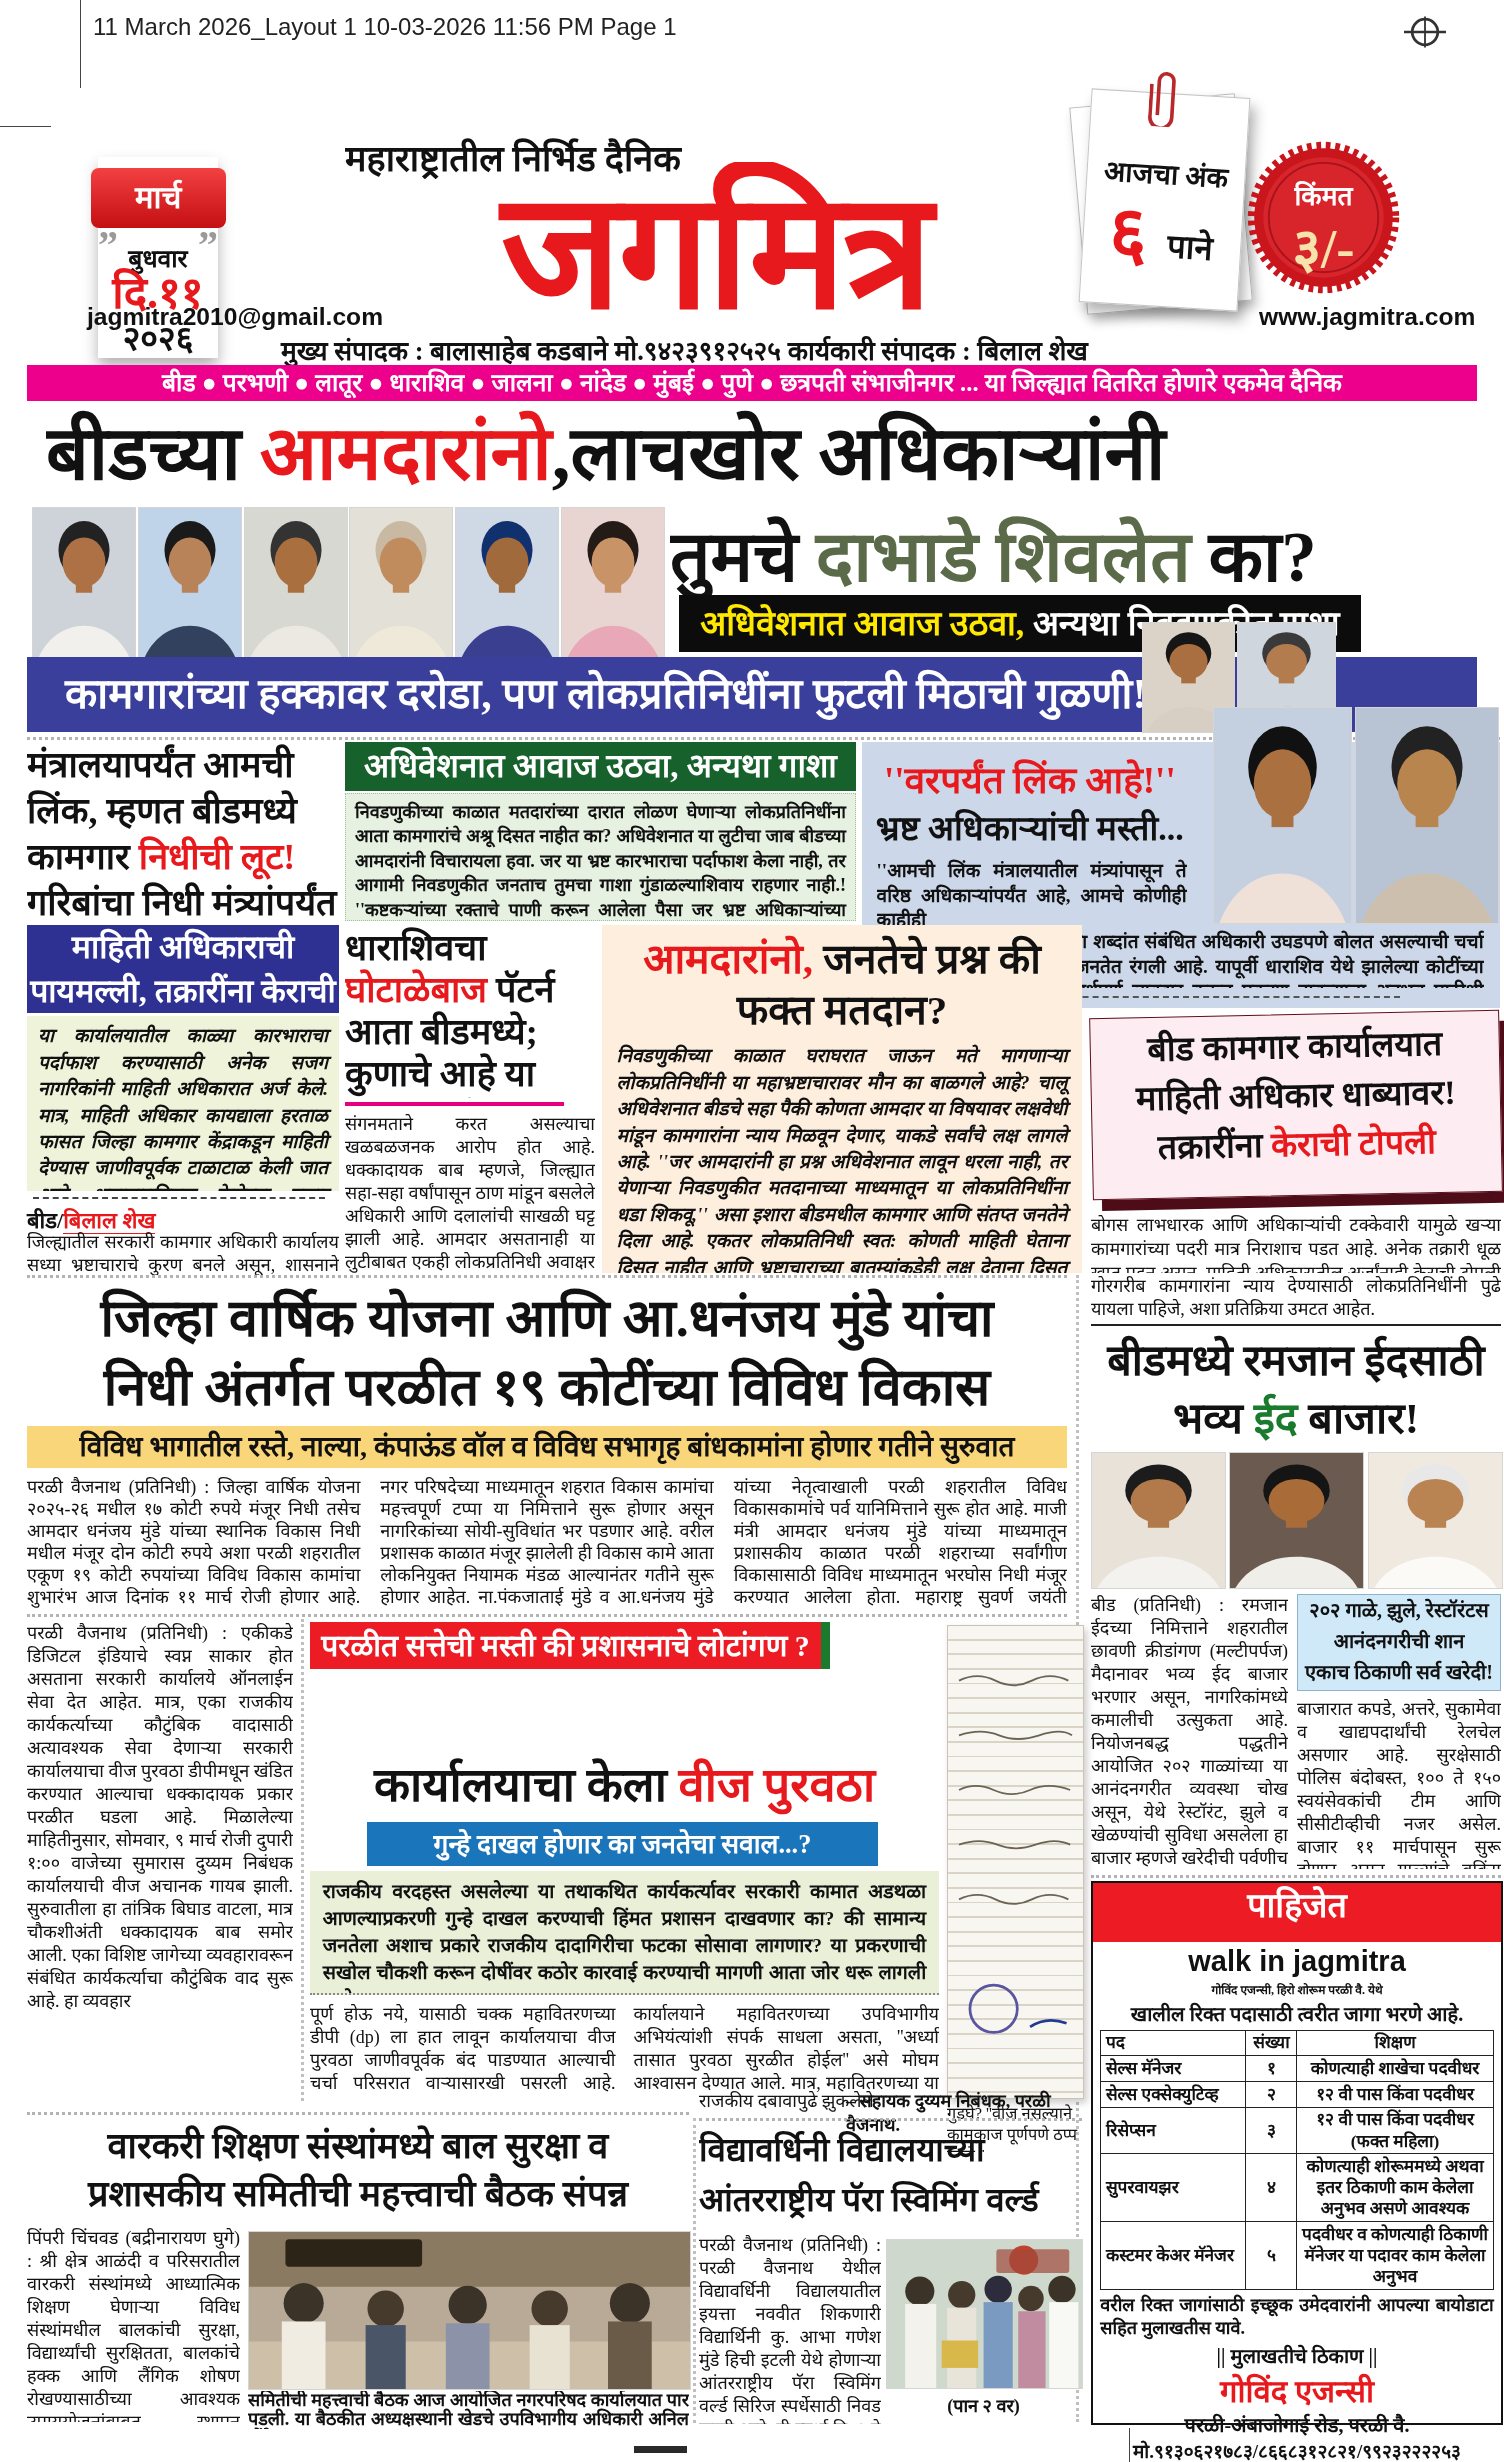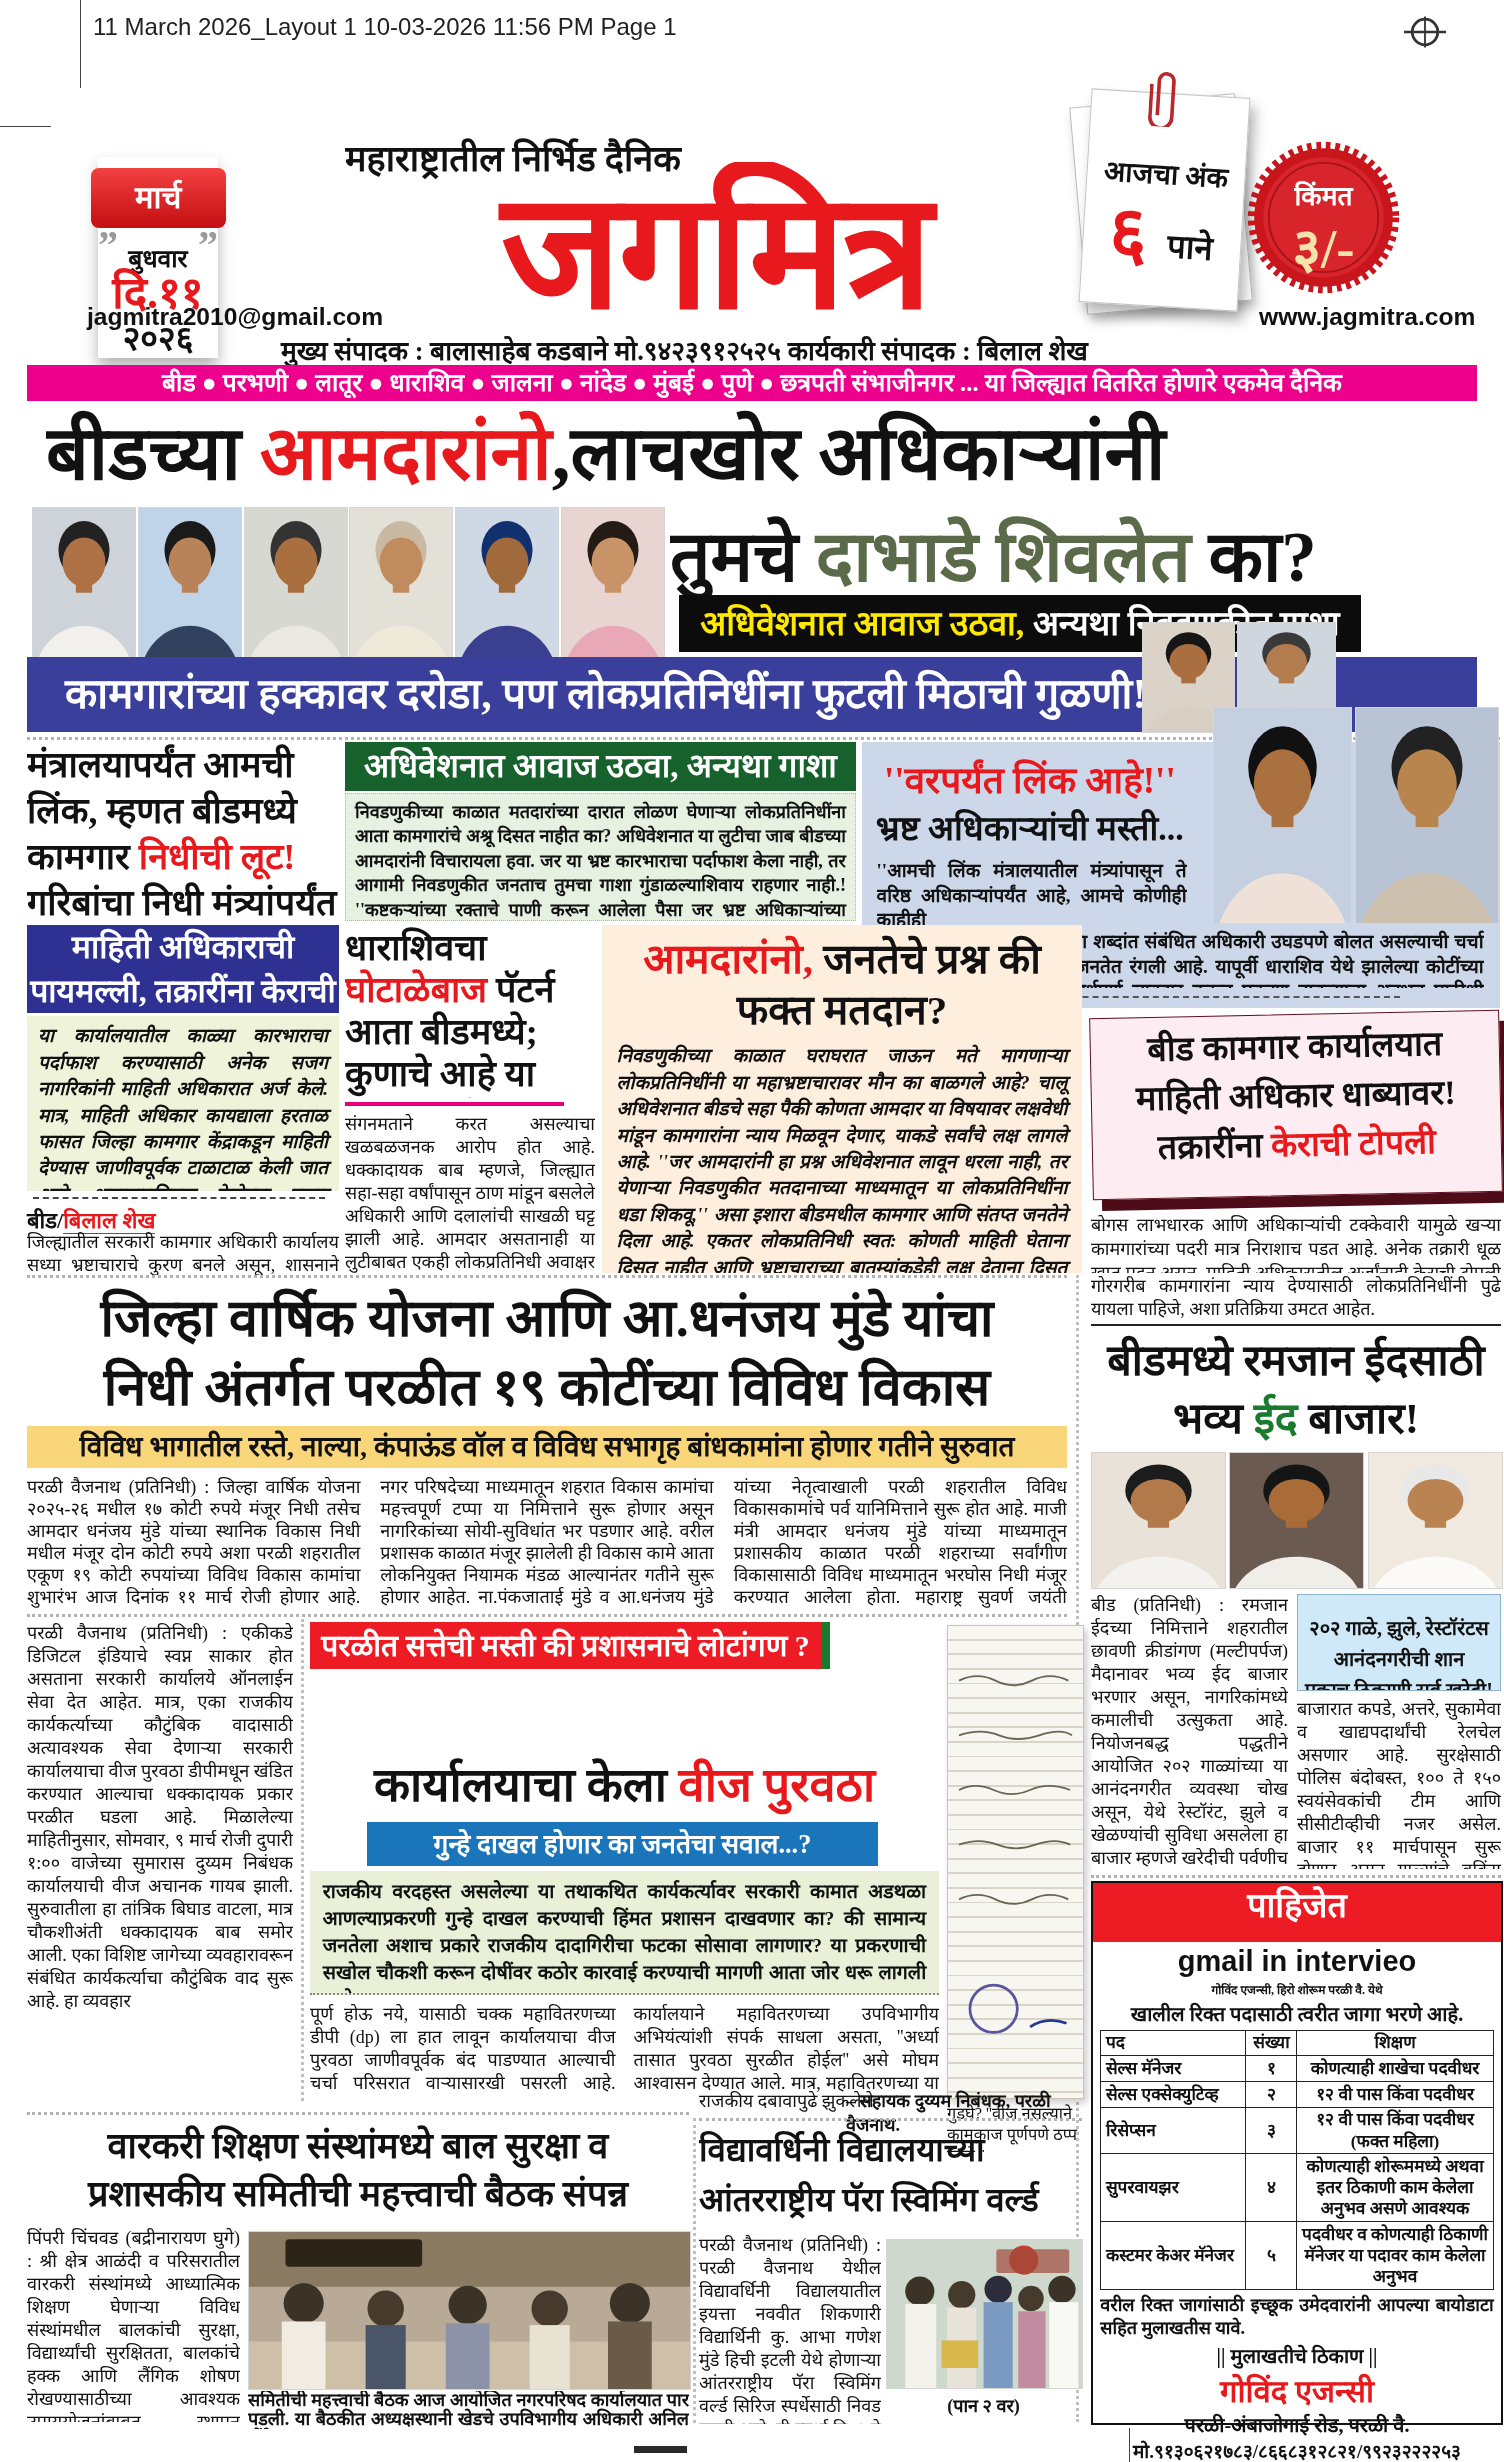--- a/index.html
+++ b/index.html
@@ -240,21 +240,21 @@
         <path d="M4 130 C22 90 78 90 96 130 Z" fill="#f0eee8"></path>
       </svg></div>
   <div class="abs ph" style="left:1368px;top:1452px;width:133px;height:135px"><svg viewBox="0 0 100 130" width="100%" height="100%" preserveAspectRatio="none">
         <rect width="100" height="130" fill="#efe9e0"></rect>
         <circle cx="50" cy="36" r="25" fill="#e8e8e8"></circle>
         <circle cx="50" cy="46" r="21" fill="#b98452"></circle>
         <rect x="42" y="62" width="16" height="10" fill="#b98452"></rect>
         <path d="M4 130 C22 90 78 90 96 130 Z" fill="#fbfaf7"></path>
       </svg></div>
   <div class="abs serif j clip" style="left:1091px;top:1594px;width:197px;height:275px;font-size:18px;line-height:23px">बीड (प्रतिनिधी) : रमजान ईदच्या निमित्ताने शहरातील छावणी क्रीडांगण (मल्टीपर्पज) मैदानावर भव्य ईद बाजार भरणार असून, नागरिकांमध्ये कमालीची उत्सुकता आहे. नियोजनबद्ध पद्धतीने आयोजित २०२ गाळ्यांच्या या आनंदनगरीत व्यवस्था चोख असून, येथे रेस्टॉरंट, झुले व खेळण्यांची सुविधा असलेला हा बाजार म्हणजे खरेदीची पर्वणीच ठरणार आहे.</div>
-  <div class="abs c b serif clip" style="left:1297px;top:1594px;width:204px;height:97px;background:#cfe9f8;border:0.9px solid #8fb3cc;font-size:20px;line-height:31px;padding-top:18px;box-sizing:border-box">
+  <div class="abs c b serif clip" style="left:1297px;top:1594px;width:204px;height:97px;background:#cfe9f8;border:0.9px solid #8fb3cc;font-size:20px;line-height:31px;padding-top:0;box-sizing:border-box">
     <div>२०२ गाळे, झुले, रेस्टॉरंटस</div>
     <div>आनंदनगरीची शान</div>
     <div>एकाच ठिकाणी सर्व खरेदी!</div>
   </div>
   <div class="abs serif j clip" style="left:1297px;top:1698px;width:204px;height:171px;font-size:18px;line-height:23px">बाजारात कपडे, अत्तरे, सुकामेवा व खाद्यपदार्थांची रेलचेल असणार आहे. सुरक्षेसाठी पोलिस बंदोबस्त, १०० ते १५० स्वयंसेवकांची टीम आणि सीसीटीव्हीची नजर असेल. बाजार ११ मार्चपासून सुरू होणार असून गाळ्यांचे बुकिंग सुरू झाले आहे. नागरिकांनी अधिक माहितीसाठी आयोजकांशी संपर्क साधावा ईदचा हा उत्सव बीडकरांसाठी अविस्मरणीय होणार आहे!</div>
   <div class="abs dot-h" style="left:1091px;top:1875px;width:410px"></div>
 
   <div class="abs dot-h" style="left:27px;top:1614px;width:1040px"></div>
   <div class="abs dot-v" style="left:301px;top:1619px;height:482px"></div>
   <div class="abs serif j clip" style="left:27px;top:1622px;width:266px;height:478px;font-size:18px;line-height:23px">परळी वैजनाथ (प्रतिनिधी) : एकीकडे डिजिटल इंडियाचे स्वप्न साकार होत असताना सरकारी कार्यालये ऑनलाईन सेवा देत आहेत. मात्र, एका राजकीय कार्यकर्त्याच्या कौटुंबिक वादासाठी अत्यावश्यक सेवा देणाऱ्या सरकारी कार्यालयाचा वीज पुरवठा डीपीमधून खंडित करण्यात आल्याचा धक्कादायक प्रकार परळीत घडला आहे. मिळालेल्या माहितीनुसार, सोमवार, ९ मार्च रोजी दुपारी १:०० वाजेच्या सुमारास दुय्यम निबंधक कार्यालयाची वीज अचानक गायब झाली. सुरुवातीला हा तांत्रिक बिघाड वाटला, मात्र चौकशीअंती धक्कादायक बाब समोर आली. एका विशिष्ट जागेच्या व्यवहारावरून संबंधित कार्यकर्त्याचा कौटुंबिक वाद सुरू आहे. हा व्यवहार</div>
@@ -330,21 +330,21 @@
       <circle cx="192" cy="54" r="15" fill="#3c3328"></circle>
         <rect x="178" y="68" width="32" height="94" fill="#f8f8f4"></rect>
       <rect x="60" y="110" width="40" height="30" fill="#d8b84a"></rect>
     </svg>
   </div>
   <div class="abs b serif c clip" style="left:886px;top:2393px;width:195px;height:27px;font-size:18px">(पान २ वर)</div>
 
   <div class="abs" style="left:1091px;top:1881px;width:412px;height:544px;border:2.7px solid #111;box-sizing:border-box;background:#fff">
     <div class="c b serif white" style="height:59px;line-height:46px;font-size:34px;background:#ed1c24">पाहिजेत</div>
     <div style="padding:2.7px 7.3px">
-      <div class="c b sans" style="font-size:29px">gmail in intervieo</div>
+      <div class="c b sans" style="font-size:29px">walk in jagmitra</div>
       <div class="c b serif" style="font-size:12px;line-height:24.6px">गोविंद एजन्सी, हिरो शोरूम परळी वै. येथे</div>
       <div class="c b serif" style="font-size:20px;line-height:24.6px">खालील रिक्त पदासाठी त्वरीत जागा भरणे आहे.</div>
       <table class="adtab serif" style="margin-top:2.7px">
         <tbody>
             <tr>
           <th style="width:37%;text-align:left">पद</th>
           <th style="width:13%">संख्या</th>
           <th style="width:50%">शिक्षण</th>
         </tr>
         <tr>

